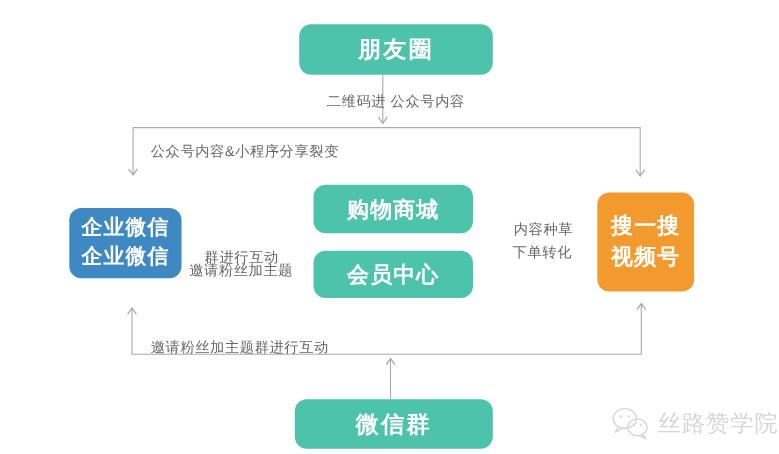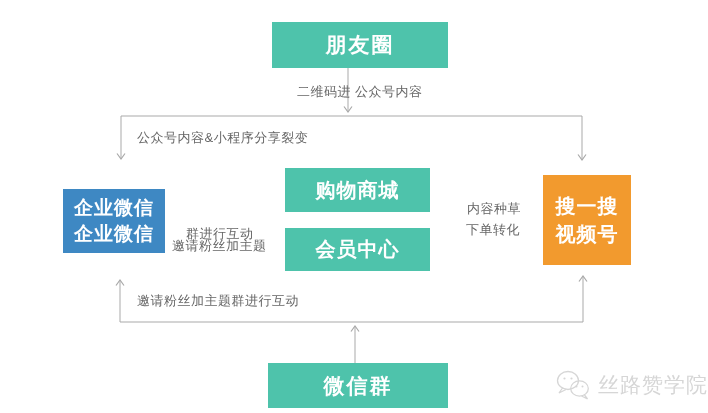--- a/index.html
+++ b/index.html
@@ -25,20 +25,21 @@
 
   .node {
     position: absolute;
     display: flex;
     flex-direction: column;
     align-items: center;
     justify-content: center;
     color: #ffffff;
     font-weight: bold;
     text-align: center;
+    border-radius: 11px;
   }
   .node.teal   { background: var(--teal, #4EC3AB); }
   .node.blue   { background: var(--blue, #3E88C3); }
   .node.orange { background: var(--orange, #F29A2E); }
 
   #node-moments { left: 272px; top: 22px;  width: 176px; height: 46px; font-size: 21px; letter-spacing: 2px; }
   #node-wecom   { left: 63px;  top: 189px; width: 102px; height: 64px; font-size: 19px; line-height: 26px; letter-spacing: 1px; }
   #node-mall    { left: 285px; top: 168px; width: 145px; height: 44px; font-size: 20px; letter-spacing: 1px; }
   #node-member  { left: 285px; top: 228px; width: 145px; height: 43px; font-size: 20px; letter-spacing: 1px; }
   #node-search  { left: 543px; top: 175px; width: 88px;  height: 90px; font-size: 20px; line-height: 28px; letter-spacing: 1px; }
@@ -50,21 +51,21 @@
     font-size: 13px;
     white-space: nowrap;
     letter-spacing: 0.5px;
   }
   #lbl-qr        { left: 297px; top: 83px; }
   #lbl-fission   { left: 137px; top: 129px; }
   #lbl-invite1   { left: 172px; top: 201px; margin-top: 36px; }
   #lbl-invite2   { left: 186px; top: 225px; }
   #lbl-seed1     { left: 467px; top: 200px; }
   #lbl-seed2     { left: 466px; top: 221px; }
-  #lbl-invbot    { left: 137px; top: 292px; }
+  #lbl-invbot    { left: 137px; top: 307px; }
   #lbl-groupconv { left: 284px; top: 338px; }
 
   .watermark {
     position: absolute;
     left: 555px;
     top: 369px;
     display: flex;
     align-items: center;
     gap: 7px;
     color: var(--watermark, #D6D6D6);

